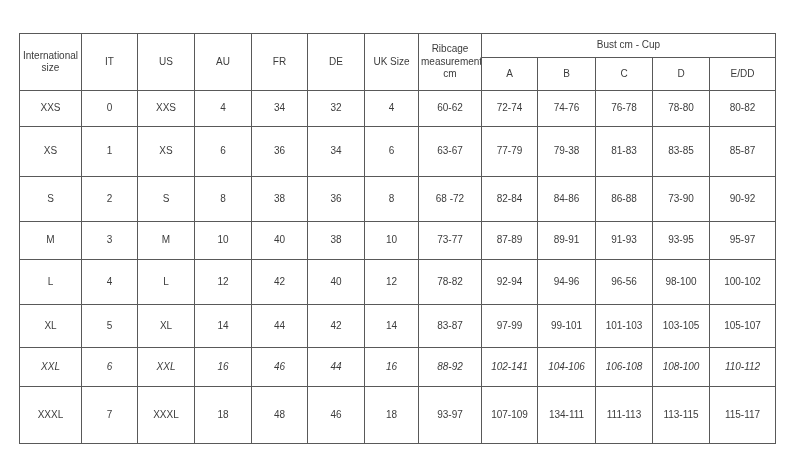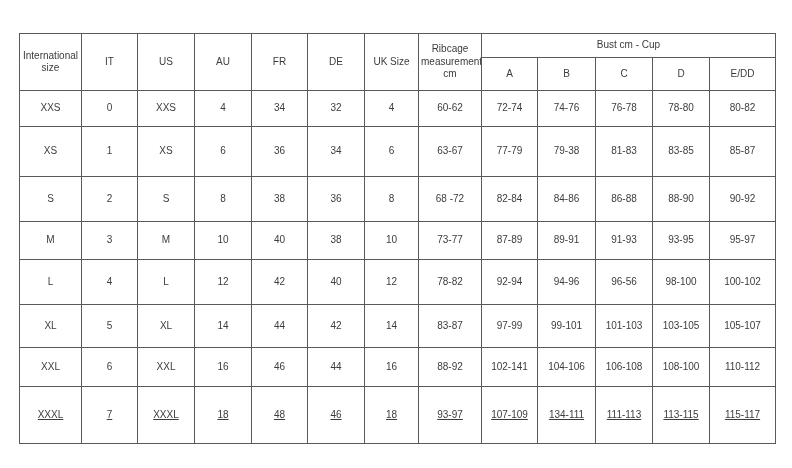--- a/index.html
+++ b/index.html
@@ -41,22 +41,22 @@
   
   thead tr.group-row { height: 24px; }
   thead tr.sub-row   { height: 33px; }
   
   tbody tr:nth-child(1) { height: 36px; }
   tbody tr:nth-child(2) { height: 50px; }
   tbody tr:nth-child(3) { height: 45px; }
   tbody tr:nth-child(4) { height: 38px; }
   tbody tr:nth-child(5) { height: 45px; }
   tbody tr:nth-child(6) { height: 43px; }
-  tbody tr:nth-child(7) { height: 39px; }
-  tbody tr:nth-child(8) { height: 57px; text-decoration: underline; }
+  tbody tr:nth-child(7) { height: 39px; font-style: italic; }
+  tbody tr:nth-child(8) { height: 57px; }
 </style>
 </head>
 <body>
 
 <div class="stage">
   <table class="size-chart">
     <colgroup>
       <col style="width:62px">
       <col style="width:56px">
       <col style="width:57px">
@@ -127,21 +127,21 @@
           <td>2</td>
           <td>S</td>
           <td>8</td>
           <td>38</td>
           <td>36</td>
           <td>8</td>
           <td>68 -72</td>
           <td>82-84</td>
           <td>84-86</td>
           <td>86-88</td>
-          <td>88-90</td>
+          <td>73-90</td>
           <td>90-92</td>
         </tr>
         <tr>
           <td>M</td>
           <td>3</td>
           <td>M</td>
           <td>10</td>
           <td>40</td>
           <td>38</td>
           <td>10</td>

